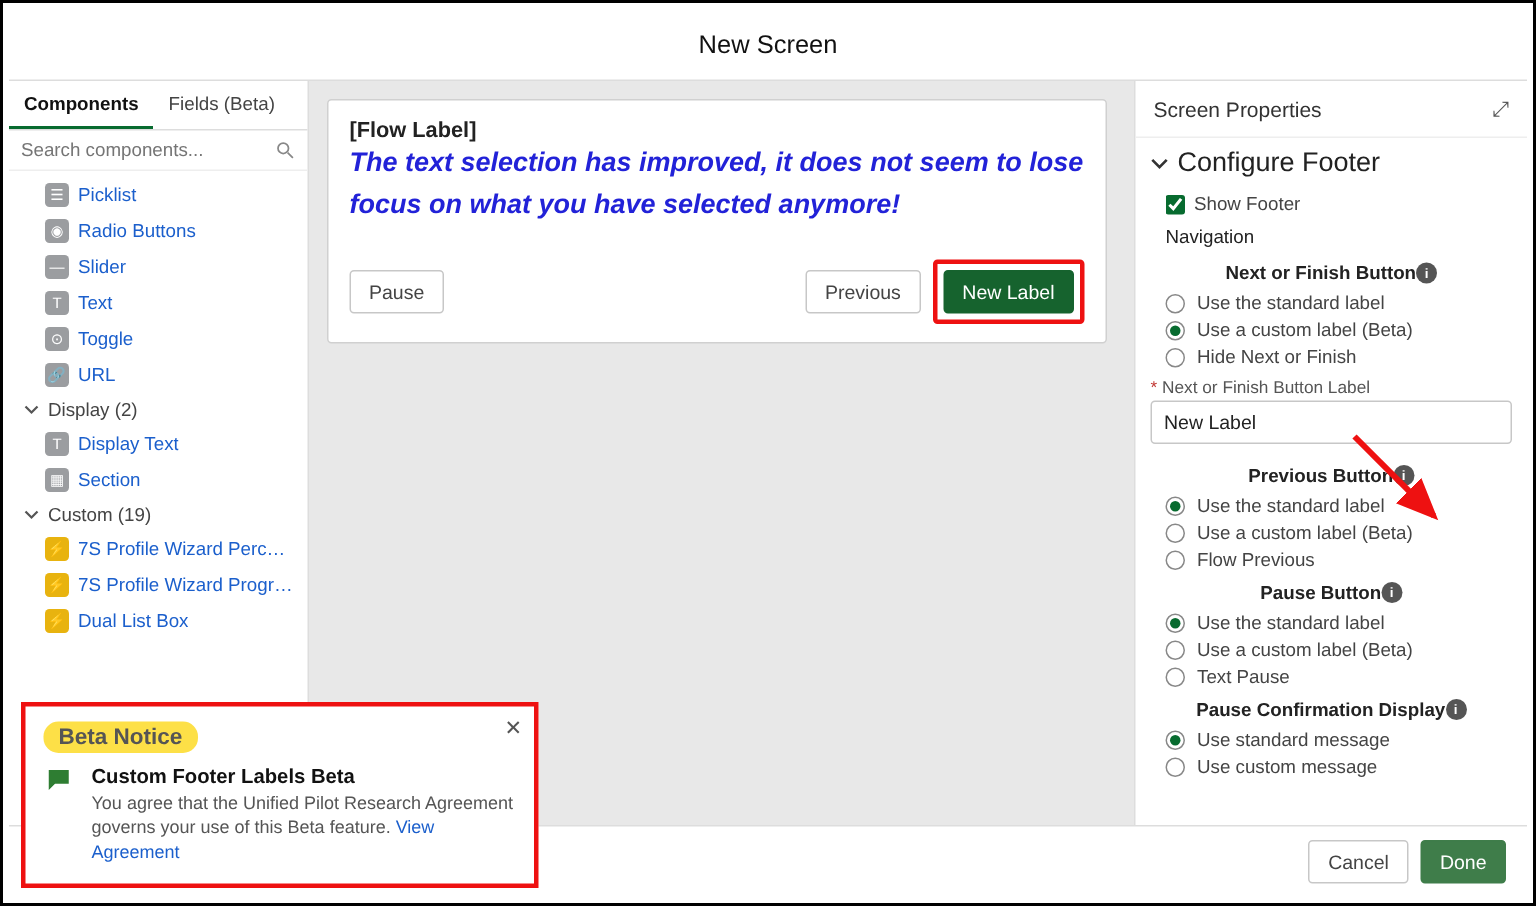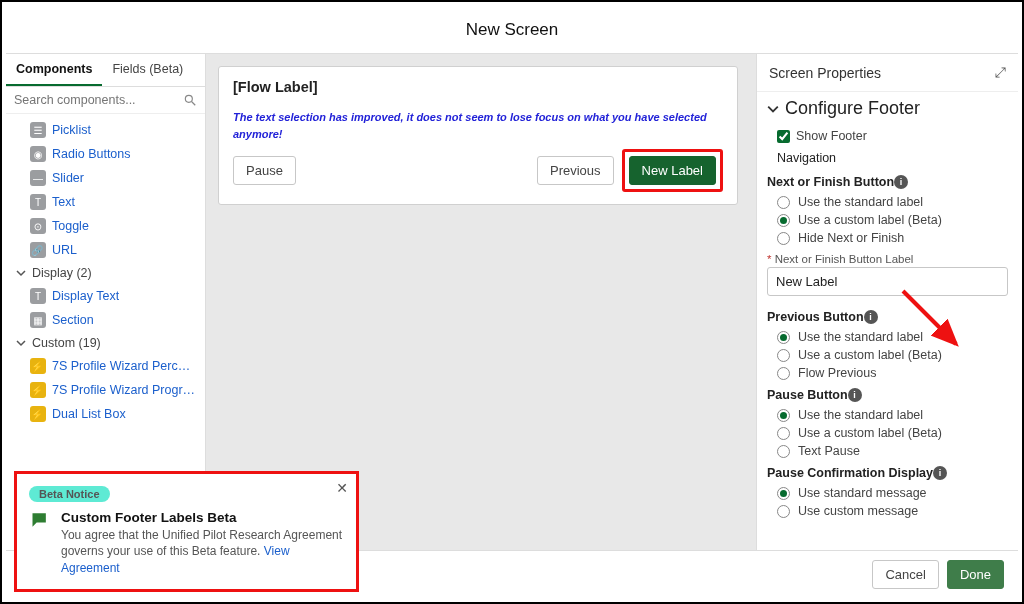--- a/index.html
+++ b/index.html
@@ -22,55 +22,55 @@
   .group-h { display: flex; gap: 4px; padding: 4px 8px; color: #444; cursor: pointer; }
   .group-h .chev { width: 14px; height: 14px; display: inline-flex; align-items: center; justify-content: center; }
   .item { display: flex; align-items: center; gap: 6px; padding: 4px 8px 4px 24px; color: #1b5fcc; cursor: pointer; }
   .item .ico { width: 16px; height: 16px; border-radius: 3px; display: inline-flex; align-items: center; justify-content: center; color: #fff; font-size: 10px; flex-shrink: 0; }
   .ico.gray { background: #9b9da0; }
   .ico.yell { background: #e8b30f; }
   .ellips { white-space: nowrap; overflow: hidden; text-overflow: ellipsis; max-width: 150px; }
   
   .center { flex: 1; background: #e8e8e8; padding: 12px; position: relative; }
   .flow-card { background: #fff; border: 1px solid #d0d0d0; border-radius: 3px; padding: 12px 14px; width: 520px; }
-  .flow-title { font-size: 14.5px; font-weight: 700; color: #222; margin-bottom: 14px; }
-  .flow-msg { color: #2222d8; font-style: italic; font-weight: 700; font-size: 11px; line-height: 1.55; margin-bottom: 6px; }
+  .flow-title { font-size: 14.5px; font-weight: 700; color: #222; }
+  .flow-msg { color: #2222d8; font-style: italic; font-weight: 700; font-size: 18px; line-height: 1.55; margin-bottom: 22px; }
   .flow-btns { display: flex; align-items: center; gap: 8px; }
   .flow-btns .sp { flex: 1; }
   .btn { border: 1px solid #c7c7c7; background: #fff; border-radius: 3px; padding: 6px 12px; font-size: 13px; color: #444; cursor: pointer; }
   .btn.green { background: #16632e; color: #fff; border-color: #16632e; }
   .red-box { border: 3px solid #e11; border-radius: 3px; display: inline-block; padding: 4px; }
   
   .arrow { position: absolute; top: 232px; left: 692px; width: 70px; height: 70px; pointer-events: none; }
   
   .right { width: 262px; border-left: 1px solid #ddd; display: flex; flex-direction: column; font-size: 12.5px; }
   .r-head { display: flex; align-items: center; justify-content: space-between; padding: 10px 12px; border-bottom: 1px solid #eee; }
   .r-head h3 { font-size: 14px; font-weight: 500; color: #333; }
   .r-head .exp { color: #555; font-size: 14px; cursor: pointer; }
   .r-body { flex: 1; overflow-y: auto; padding: 6px 10px 12px 10px; }
   .r-body::-webkit-scrollbar { width: 10px; }
   .r-body::-webkit-scrollbar-thumb { background: #bbb; border-radius: 4px; }
   .sect-h { display: flex; align-items: center; gap: 6px; font-size: 18px; font-weight: 500; color: #222; cursor: pointer; margin-bottom: 8px; }
   .check-row { display: flex; align-items: center; gap: 6px; padding: 2px 10px 8px 10px; color: #444; }
   .check-row input { accent-color: #076b2f; }
   .sub-h { font-size: 12.5px; color: #222; padding: 0 10px 4px 10px; }
-  .field-h { display: flex; align-items: center; justify-content: flex-start; padding: 6px 0 4px 0; }
+  .field-h { display: flex; align-items: center; justify-content: center; padding: 6px 0 4px 0; }
   .field-h .lbl { font-size: 12.5px; font-weight: 700; color: #222; }
   .info-ic { width: 14px; height: 14px; border-radius: 50%; background: #555; color: #fff; display: inline-flex; align-items: center; justify-content: center; font-size: 9px; font-weight: 700; }
   .radio-row { display: flex; align-items: center; gap: 8px; padding: 2px 0 2px 10px; color: #444; cursor: pointer; }
   .radio { width: 13px; height: 13px; border: 1px solid #888; border-radius: 50%; display: inline-flex; align-items: center; justify-content: center; flex-shrink: 0; }
   .radio.sel::after { content: ""; width: 7px; height: 7px; border-radius: 50%; background: #076b2f; }
   .req-lbl { font-size: 11.5px; color: #c23934; padding: 6px 0 2px 0; }
   .req-lbl span { color: #555; }
   .text-in { width: 100%; border: 1px solid #c7c7c7; border-radius: 3px; padding: 6px 8px; font-size: 13px; color: #222; margin-bottom: 8px; }
   
   .notice-wrap { position: absolute; bottom: 6px; left: 8px; width: 345px; z-index: 10; border: 3px solid #e11; background: #fff; }
   .notice { position: relative; padding: 10px 12px 12px 12px; }
   .notice .close { position: absolute; top: 6px; right: 8px; color: #555; cursor: pointer; font-size: 14px; }
-  .badge { display: inline-block; background: #5eead4; border-radius: 10px; padding: 2px 10px; font-size: 11px; color: #555; font-weight: 600; margin-bottom: 8px; }
+  .badge { display: inline-block; background: #fde047; border-radius: 10px; padding: 2px 10px; font-size: 15px; color: #555; font-weight: 600; margin-bottom: 8px; }
   .notice-row { display: flex; gap: 10px; }
   .notice-ic { width: 22px; height: 20px; flex-shrink: 0; }
   .notice h4 { font-size: 13.5px; font-weight: 700; color: #111; margin-bottom: 2px; }
   .notice p { font-size: 12px; color: #555; line-height: 1.4; }
   .notice a { color: #1b5fcc; text-decoration: none; }
   
   .footer { height: 48px; border-top: 1px solid #ddd; display: flex; align-items: center; justify-content: flex-end; gap: 8px; padding-right: 14px; }
   svg { display: block; }
 </style>
 </head>

